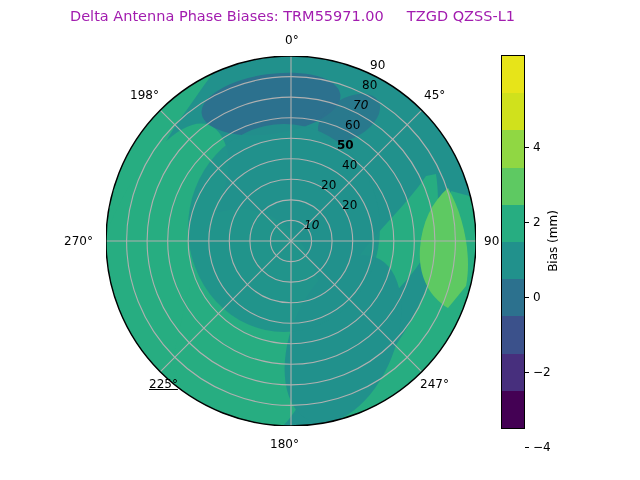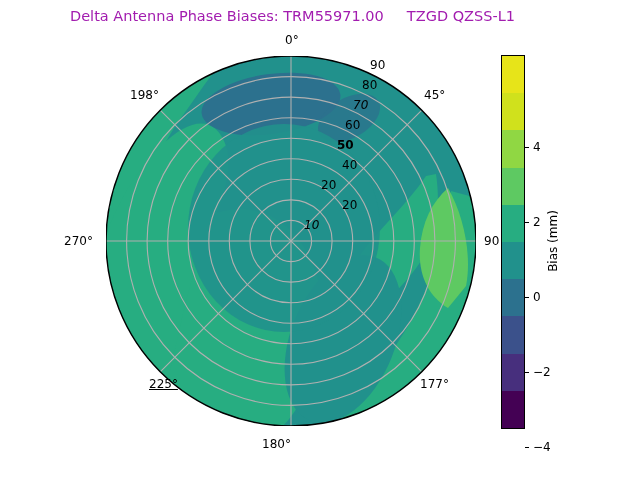--- a/index.html
+++ b/index.html
@@ -211,22 +211,22 @@
     <span class="r-label" style="left:231px; top:82px;font-weight:bold;">50</span>
     <span class="r-label" style="left:239px; top:62px;">60</span>
     <span class="r-label" style="left:247px; top:42px;font-style:italic;">70</span>
     <span class="r-label" style="left:256px; top:22px;">80</span>
     <span class="r-label" style="left:264px; top:2px;">90</span>
   </div>
 
   <span class="theta-label" style="left:285px; top:33px;">0°</span>
   <span class="theta-label" style="left:424px; top:88px;">45°</span>
   <span class="theta-label" style="left:484px; top:234px;">90</span>
-  <span class="theta-label" style="left:420px; top:377px;">177°</span>
-  <span class="theta-label" style="left:262px; top:437px;">180°</span>
+  <span class="theta-label" style="left:420px; top:377px;">247°</span>
+  <span class="theta-label" style="left:270px; top:437px;">180°</span>
   <span class="theta-label" style="left:149px; top:377px;text-decoration:underline;">225°</span>
   <span class="theta-label" style="left:64px;  top:234px;">270°</span>
   <span class="theta-label" style="left:130px; top:88px;">198°</span>
 
   <div id="colorbar-group">
     <div id="colorbar-bands">
       <div style="background:#e7e419"></div>
       <div style="background:#d0e11c"></div>
       <div style="background:#90d743"></div>
       <div style="background:#5ec962"></div>

